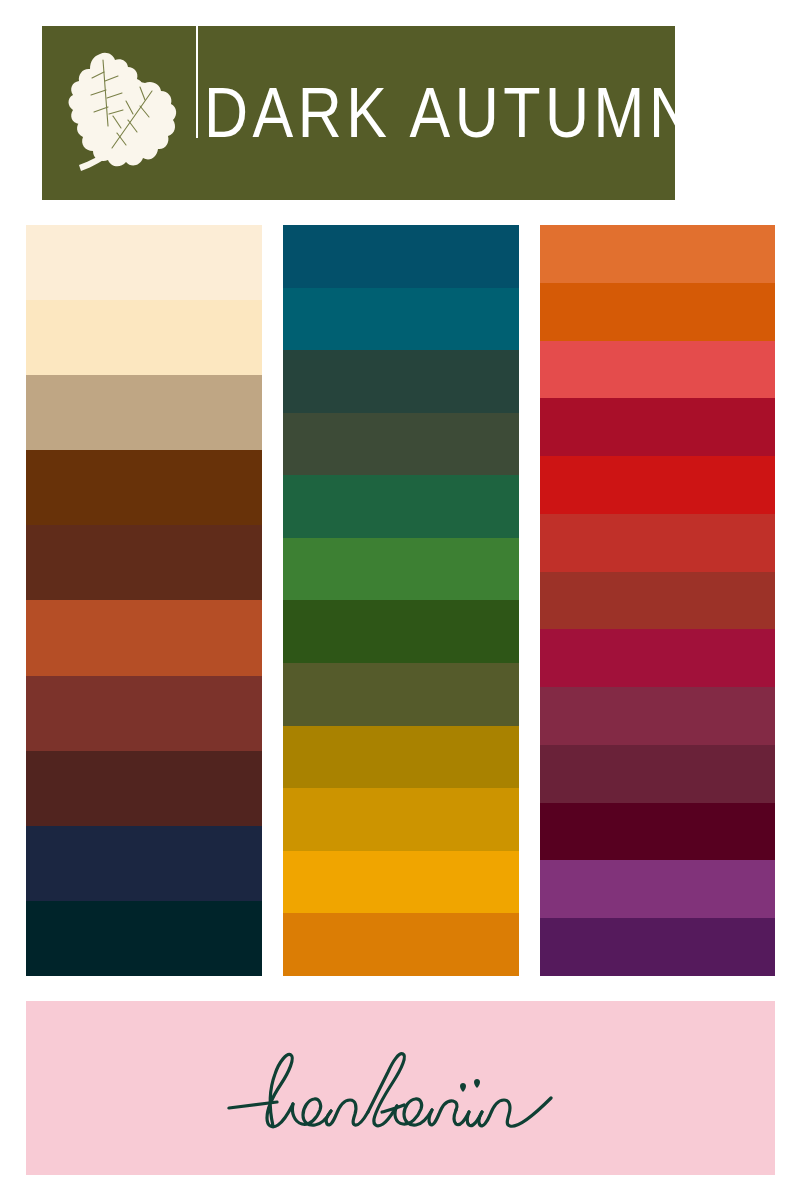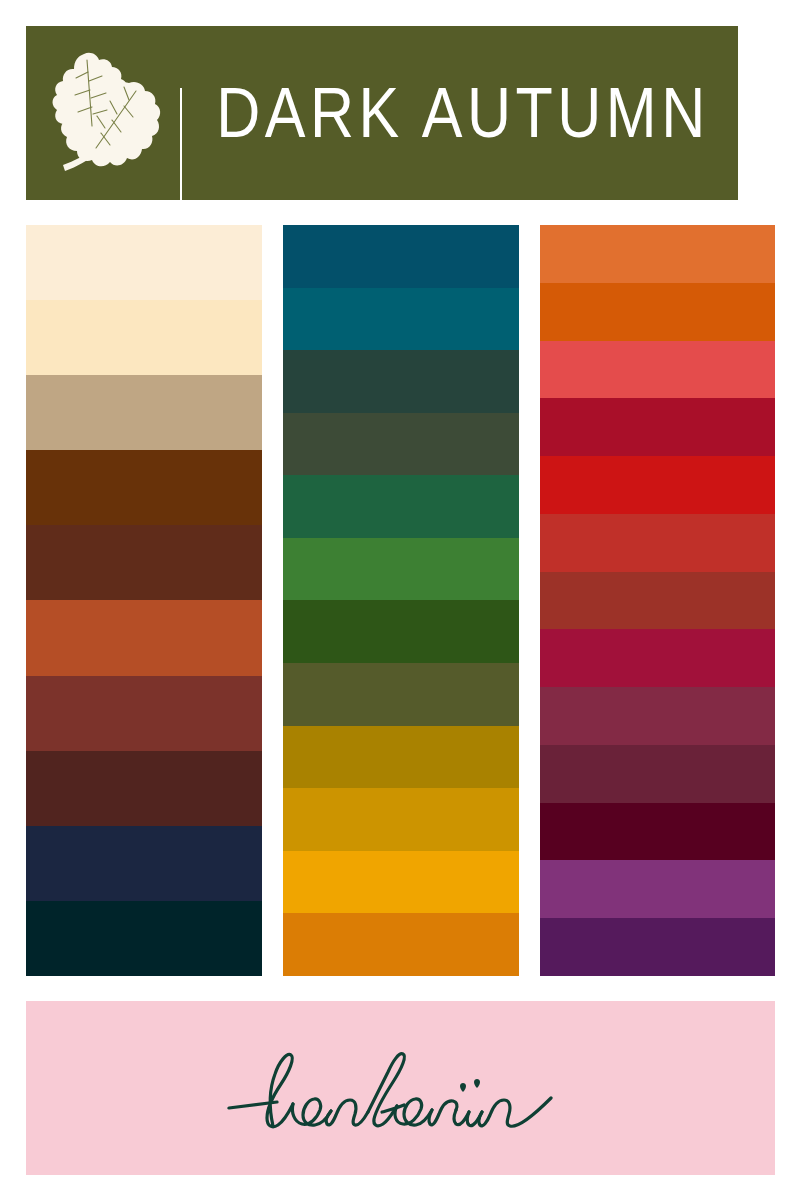--- a/index.html
+++ b/index.html
@@ -16,27 +16,27 @@
   .page {
     position: relative;
     width: 801px;
     height: 1201px;
     background: #ffffff;
   }
 
   
   .header {
     position: absolute;
-    left: 26px;
+    left: 42px;
     top: 26px;
-    width: 712px;
+    width: 633px;
     height: 174px;
     background: #555C28;
     display: flex;
-    align-items: flex-end;
+    align-items: flex-start;
   }
   .logo-wrap {
     width: 150px;
     height: 174px;
     display: flex;
     align-items: center;
     justify-content: center;
     flex: 0 0 auto;
   }
   .leaf-svg {

